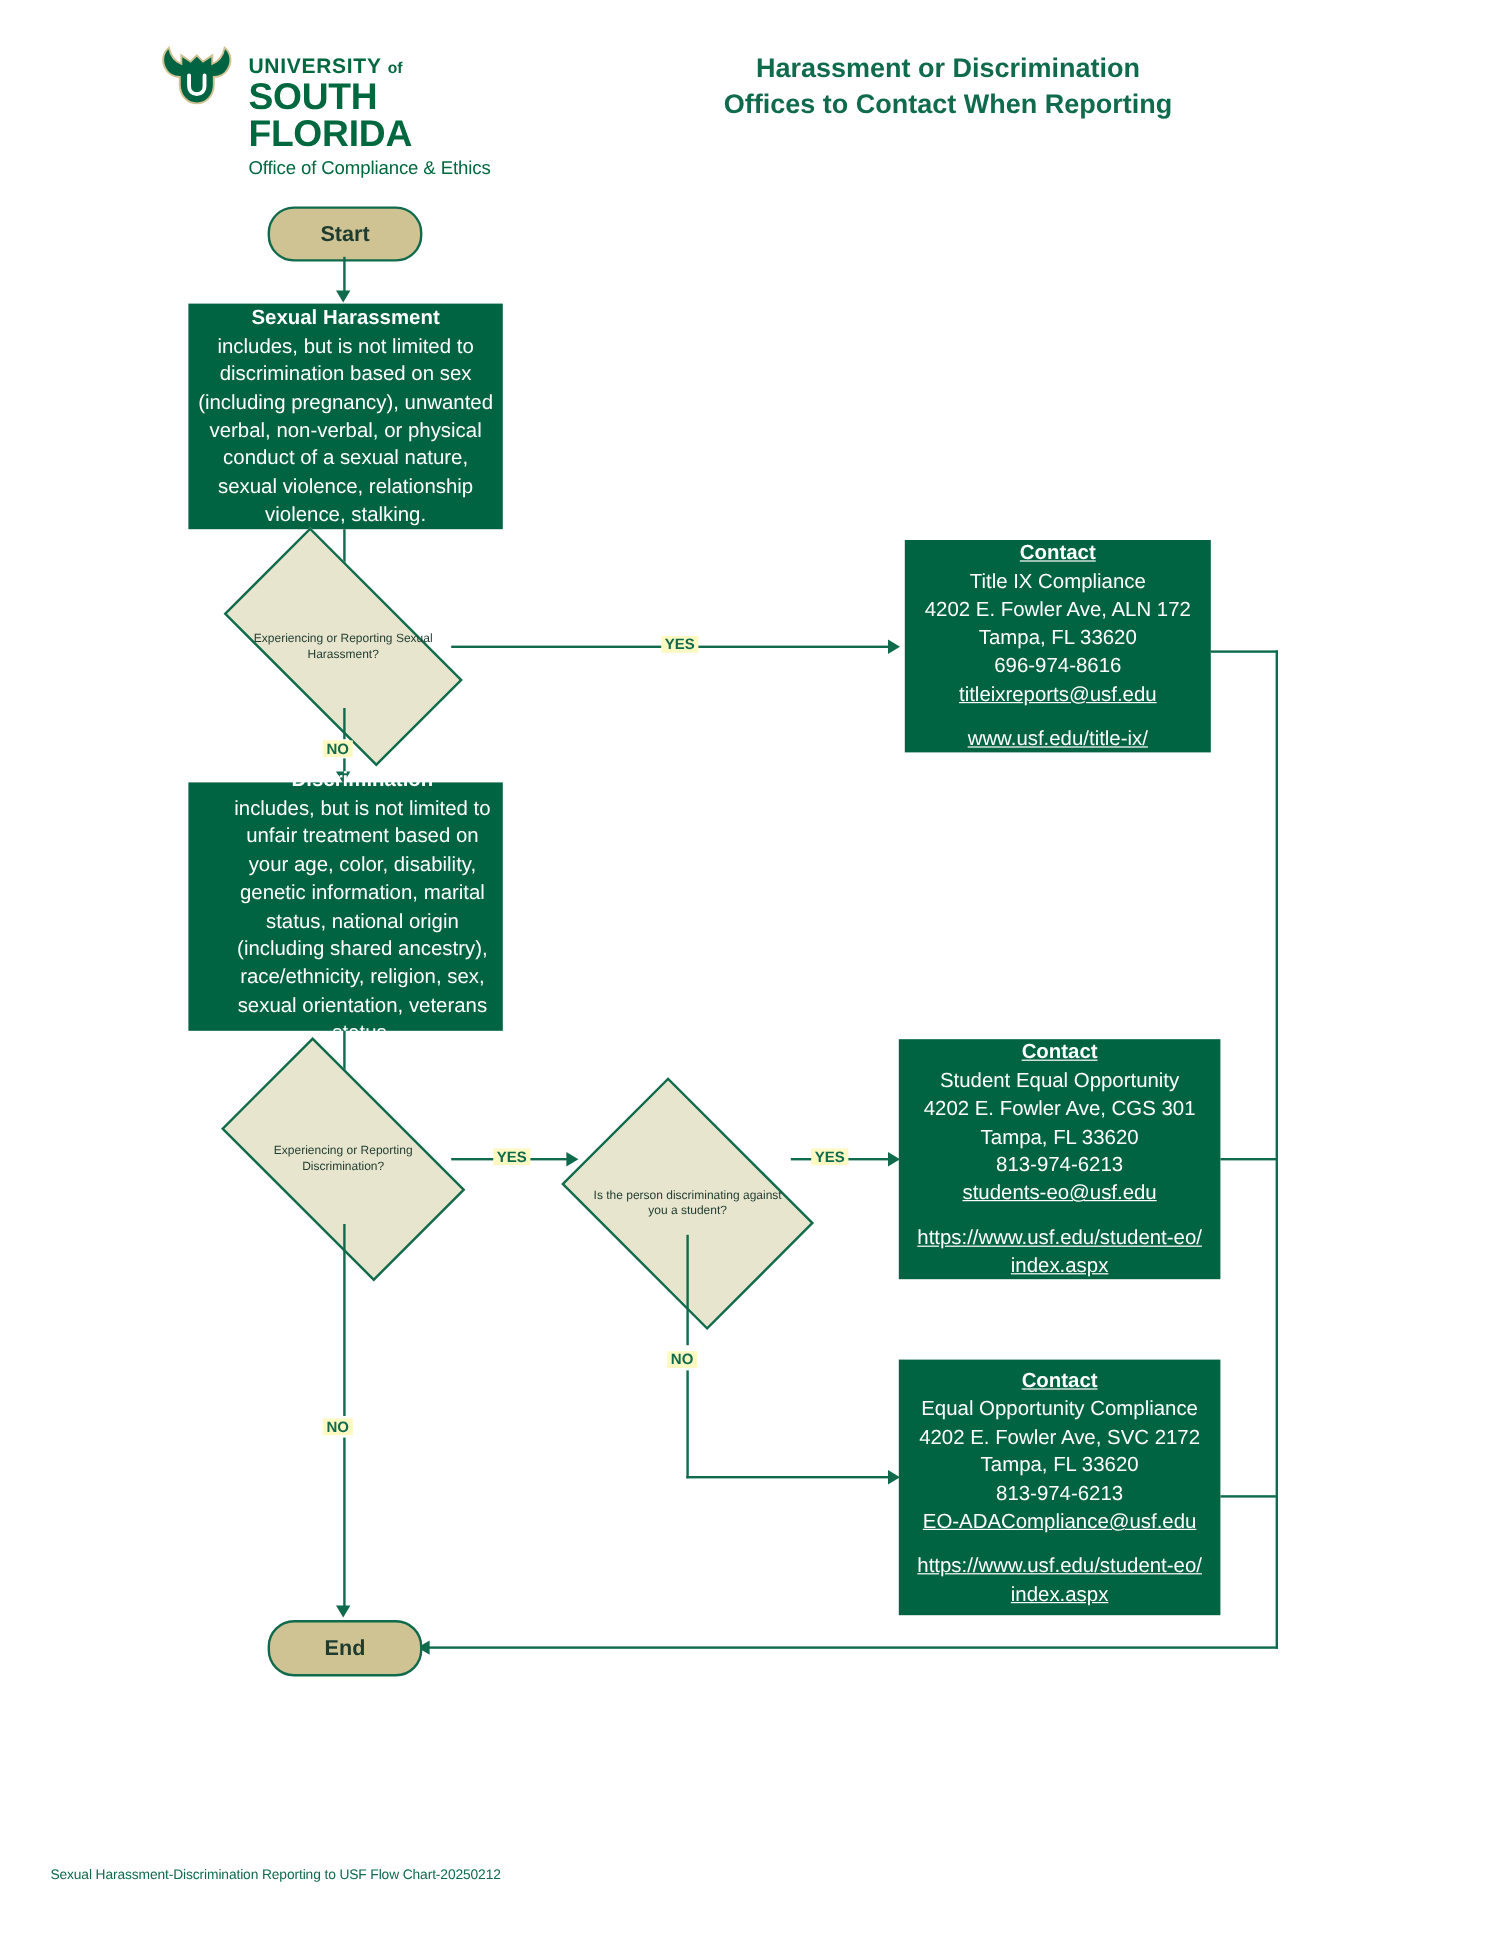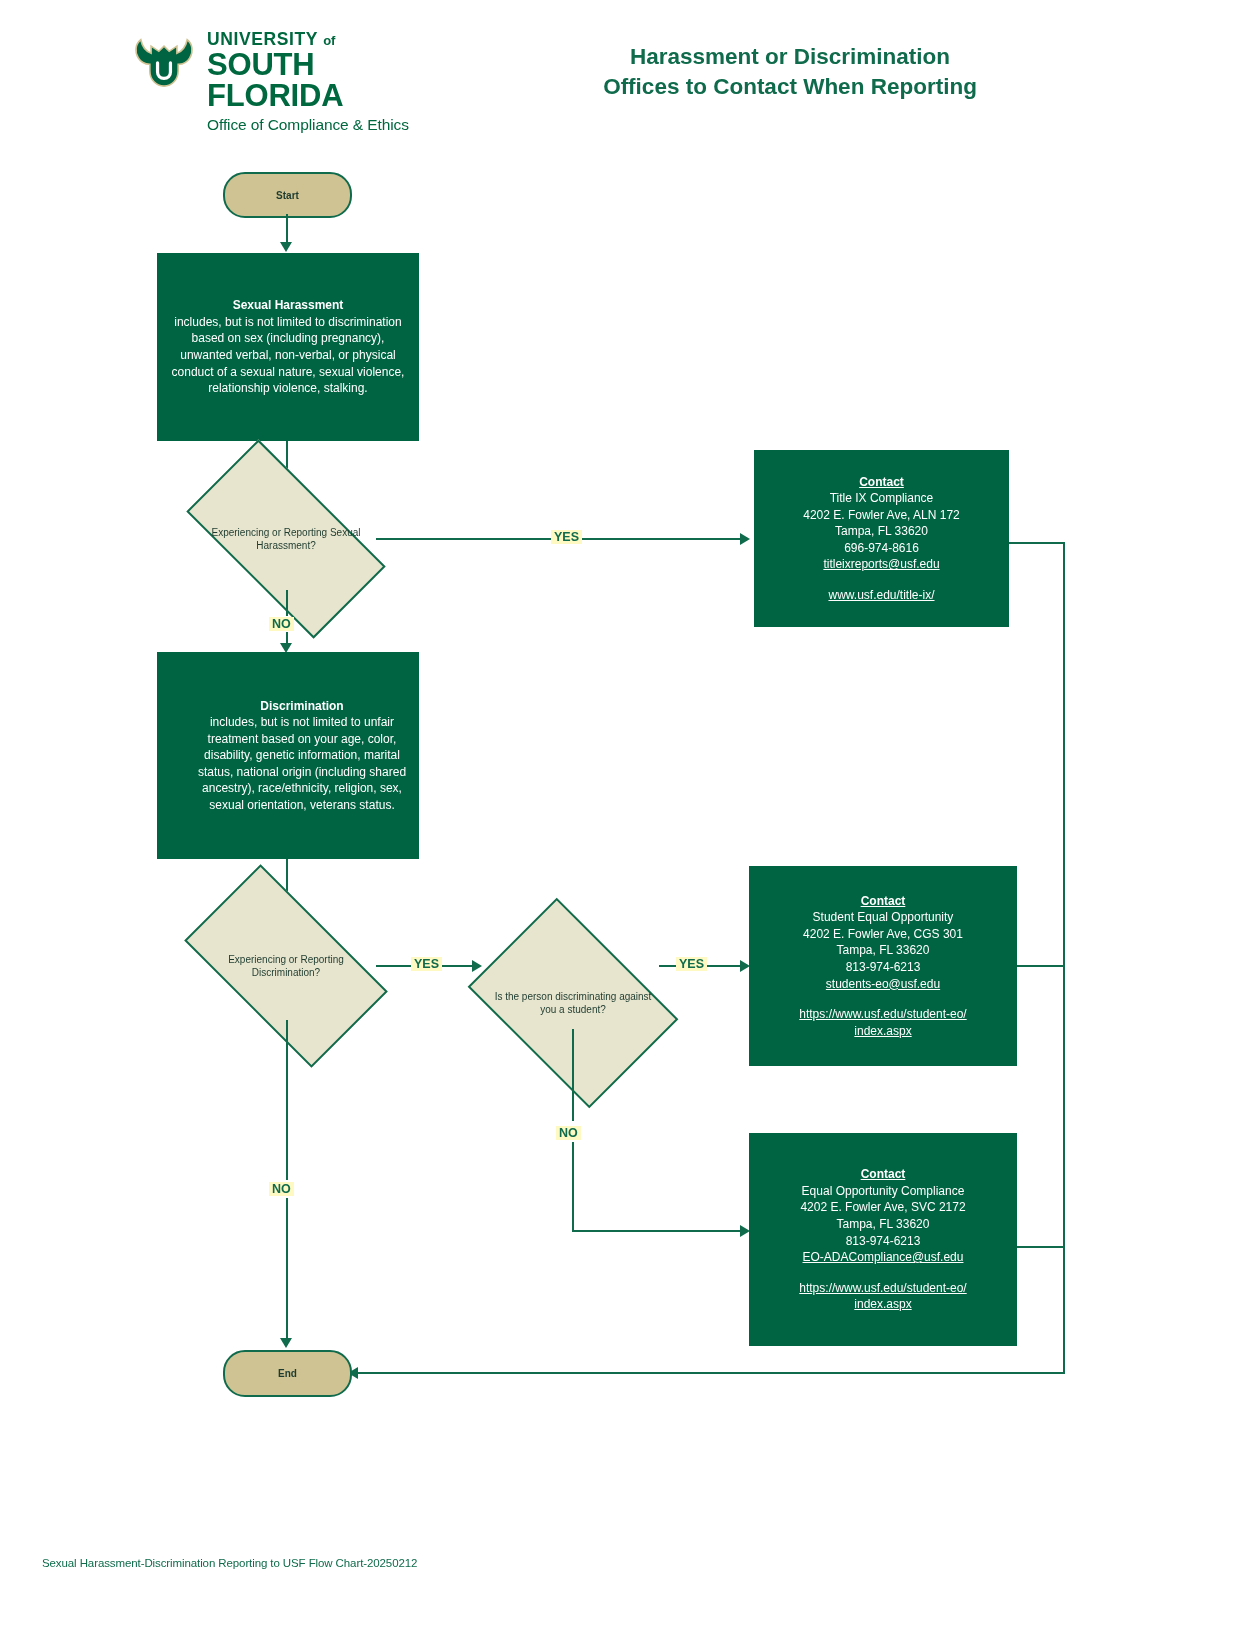--- a/index.html
+++ b/index.html
@@ -38,20 +38,21 @@
   }
   .logo-text {
     padding-top: 2px;
   }
   .logo-line1 {
     font-size: 17.5px;
     font-weight: bold;
     letter-spacing: 0.6px;
     color: #00683f;
     line-height: 1.05;
+    margin-top: 16px;
   }
   .logo-line1 .of {
     font-size: 13px;
     font-weight: bold;
     letter-spacing: 0;
   }
   .logo-line2 {
     font-size: 31px;
     font-weight: bold;
     letter-spacing: -0.2px;
@@ -82,39 +83,39 @@
 
   
   .term {
     position: absolute;
     background: #cfc293;
     border: 2.2px solid #0f6b4b;
     border-radius: 22px;
     display: flex;
     align-items: center;
     justify-content: center;
-    font-size: 10px;
+    font-size: 18px;
     font-weight: bold;
     color: #1d3b2e;
   }
 
   .greenbox {
     position: absolute;
     background: #006442;
     color: #ffffff;
     display: flex;
     align-items: center;
     justify-content: center;
     text-align: center;
     box-sizing: border-box;
     padding: 6px 8px;
   }
   .greenbox .inner {
     width: 100%;
-    font-size: 12px;
+    font-size: 17px;
     line-height: 1.38;
   }
   .greenbox .hd {
     font-weight: bold;
   }
   .greenbox .u {
     text-decoration: underline;
   }
   .greenbox .gap {
     display: block;

